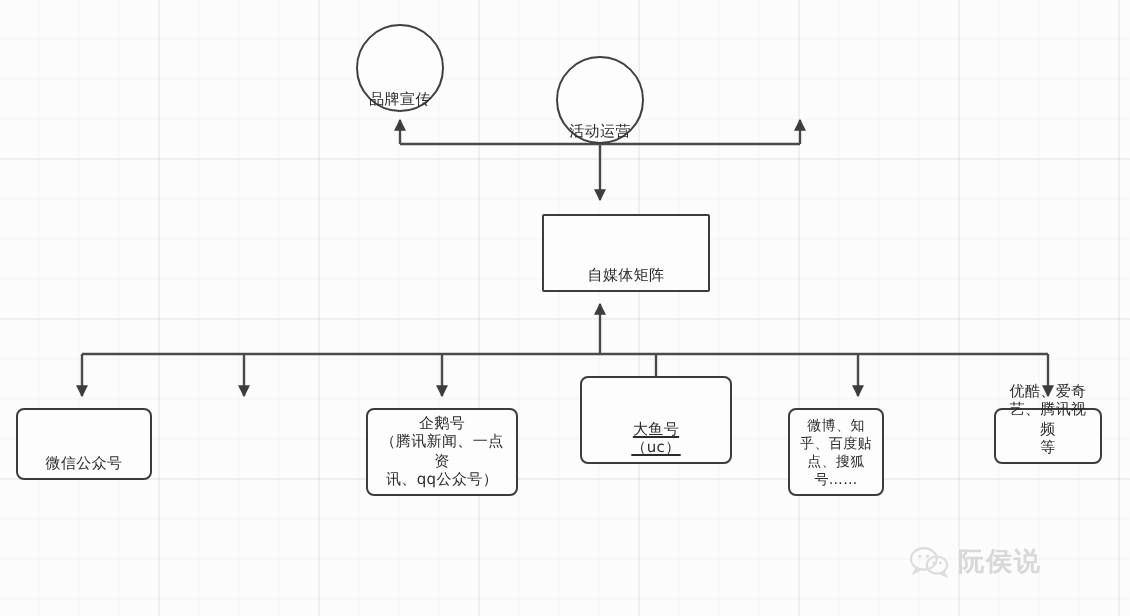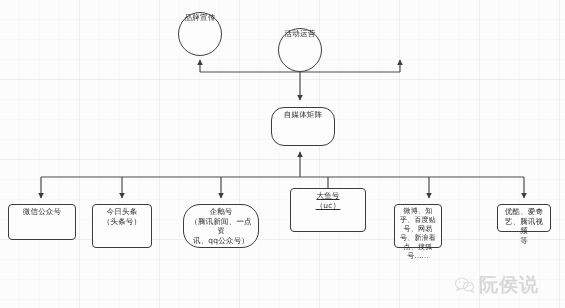--- a/index.html
+++ b/index.html
@@ -21,21 +21,21 @@
     background-size:80px 80px, 80px 80px, 20px 20px, 20px 20px;
     background-position:-1px -1px, -1px -1px, -1px -1px, -1px -1px;
     overflow:hidden;
   }
   .node{
     position:absolute;
     box-sizing:border-box;
     background:#fdfdfd;
     border:1px solid #3c3c3c;
     display:flex;
-    align-items:flex-start;
+    align-items:flex-end;
     justify-content:center;
     text-align:center;
     color:#2b2b2b;
     line-height:1.28;
     letter-spacing:0.2px;
   }
   .circle{
     border-radius:50%;
     border:1px solid #3f3f3f;
     font-size:7.5px;
@@ -46,21 +46,21 @@
     padding:2px 3px;
   }
   .rect.sharp{border-radius:1px;}
   .rect .txt{display:block;width:100%;}
   .rect .txt span{display:block;}
   #edges{position:absolute;left:0;top:0;width:565px;height:308px;}
   .wm{
     position:absolute;
     display:flex;align-items:center;gap:4px;
     color:#d8d8da;
-    font-size:19px;
+    font-size:13px;
     font-weight:bold;
     letter-spacing:1px;
     user-select:none;
   }
   .wm svg{display:block;}
 </style>
 </head>
 <body>
 
 <div id="canvas">
@@ -94,56 +94,49 @@
     </g>
   </svg>
 
   <div class="node circle" style="left:178px;top:12px;width:44px;height:44px;">
     <span>品牌宣传</span>
   </div>
   <div class="node circle" style="left:278px;top:28px;width:44px;height:44px;">
     <span>活动运营</span>
   </div>
 
-  <div class="node rect sharp" style="left:271px;top:107px;width:64px;height:39px;border-radius:13px;">
+  <div class="node rect sharp" style="left:271px;top:107px;width:84px;height:39px;">
     <span>自媒体矩阵</span>
   </div>
 
   <div class="node rect" style="left:8px;top:204px;width:68px;height:36px;">
     <span class="txt">
       <span>微信公众号</span>
     </span>
   </div>
 
-  <div class="node rect" style="left:92px;top:204px;width:60px;height:44px;">
-    <span class="txt">
-      <span>今日头条</span>
-      <span>（头条号）</span>
-    </span>
-  </div>
 
-  <div class="node rect" style="left:183px;top:204px;width:76px;height:44px;border-radius:17px;">
+  <div class="node rect" style="left:183px;top:204px;width:76px;height:44px;">
     <span class="txt">
       <span>企鹅号</span>
       <span>（腾讯新闻、一点资</span>
       <span>讯、qq公众号）</span>
     </span>
   </div>
 
   <div class="node rect" style="left:290px;top:188px;width:76px;height:44px;text-decoration:underline;">
     <span class="txt">
       <span>大鱼号</span>
       <span>（uc）</span>
     </span>
   </div>
 
   <div class="node rect" style="left:394px;top:204px;width:48px;height:44px;font-size:7px;">
     <span class="txt">
       <span>微博、知乎、百度贴</span>
-      <span>号、网易号、新浪看</span>
       <span>点、搜狐号……</span>
     </span>
   </div>
 
   <div class="node rect" style="left:497px;top:204px;width:54px;height:28px;">
     <span class="txt">
       <span>优酷、爱奇</span>
       <span>艺、腾讯视频</span>
       <span>等</span>
     </span>

